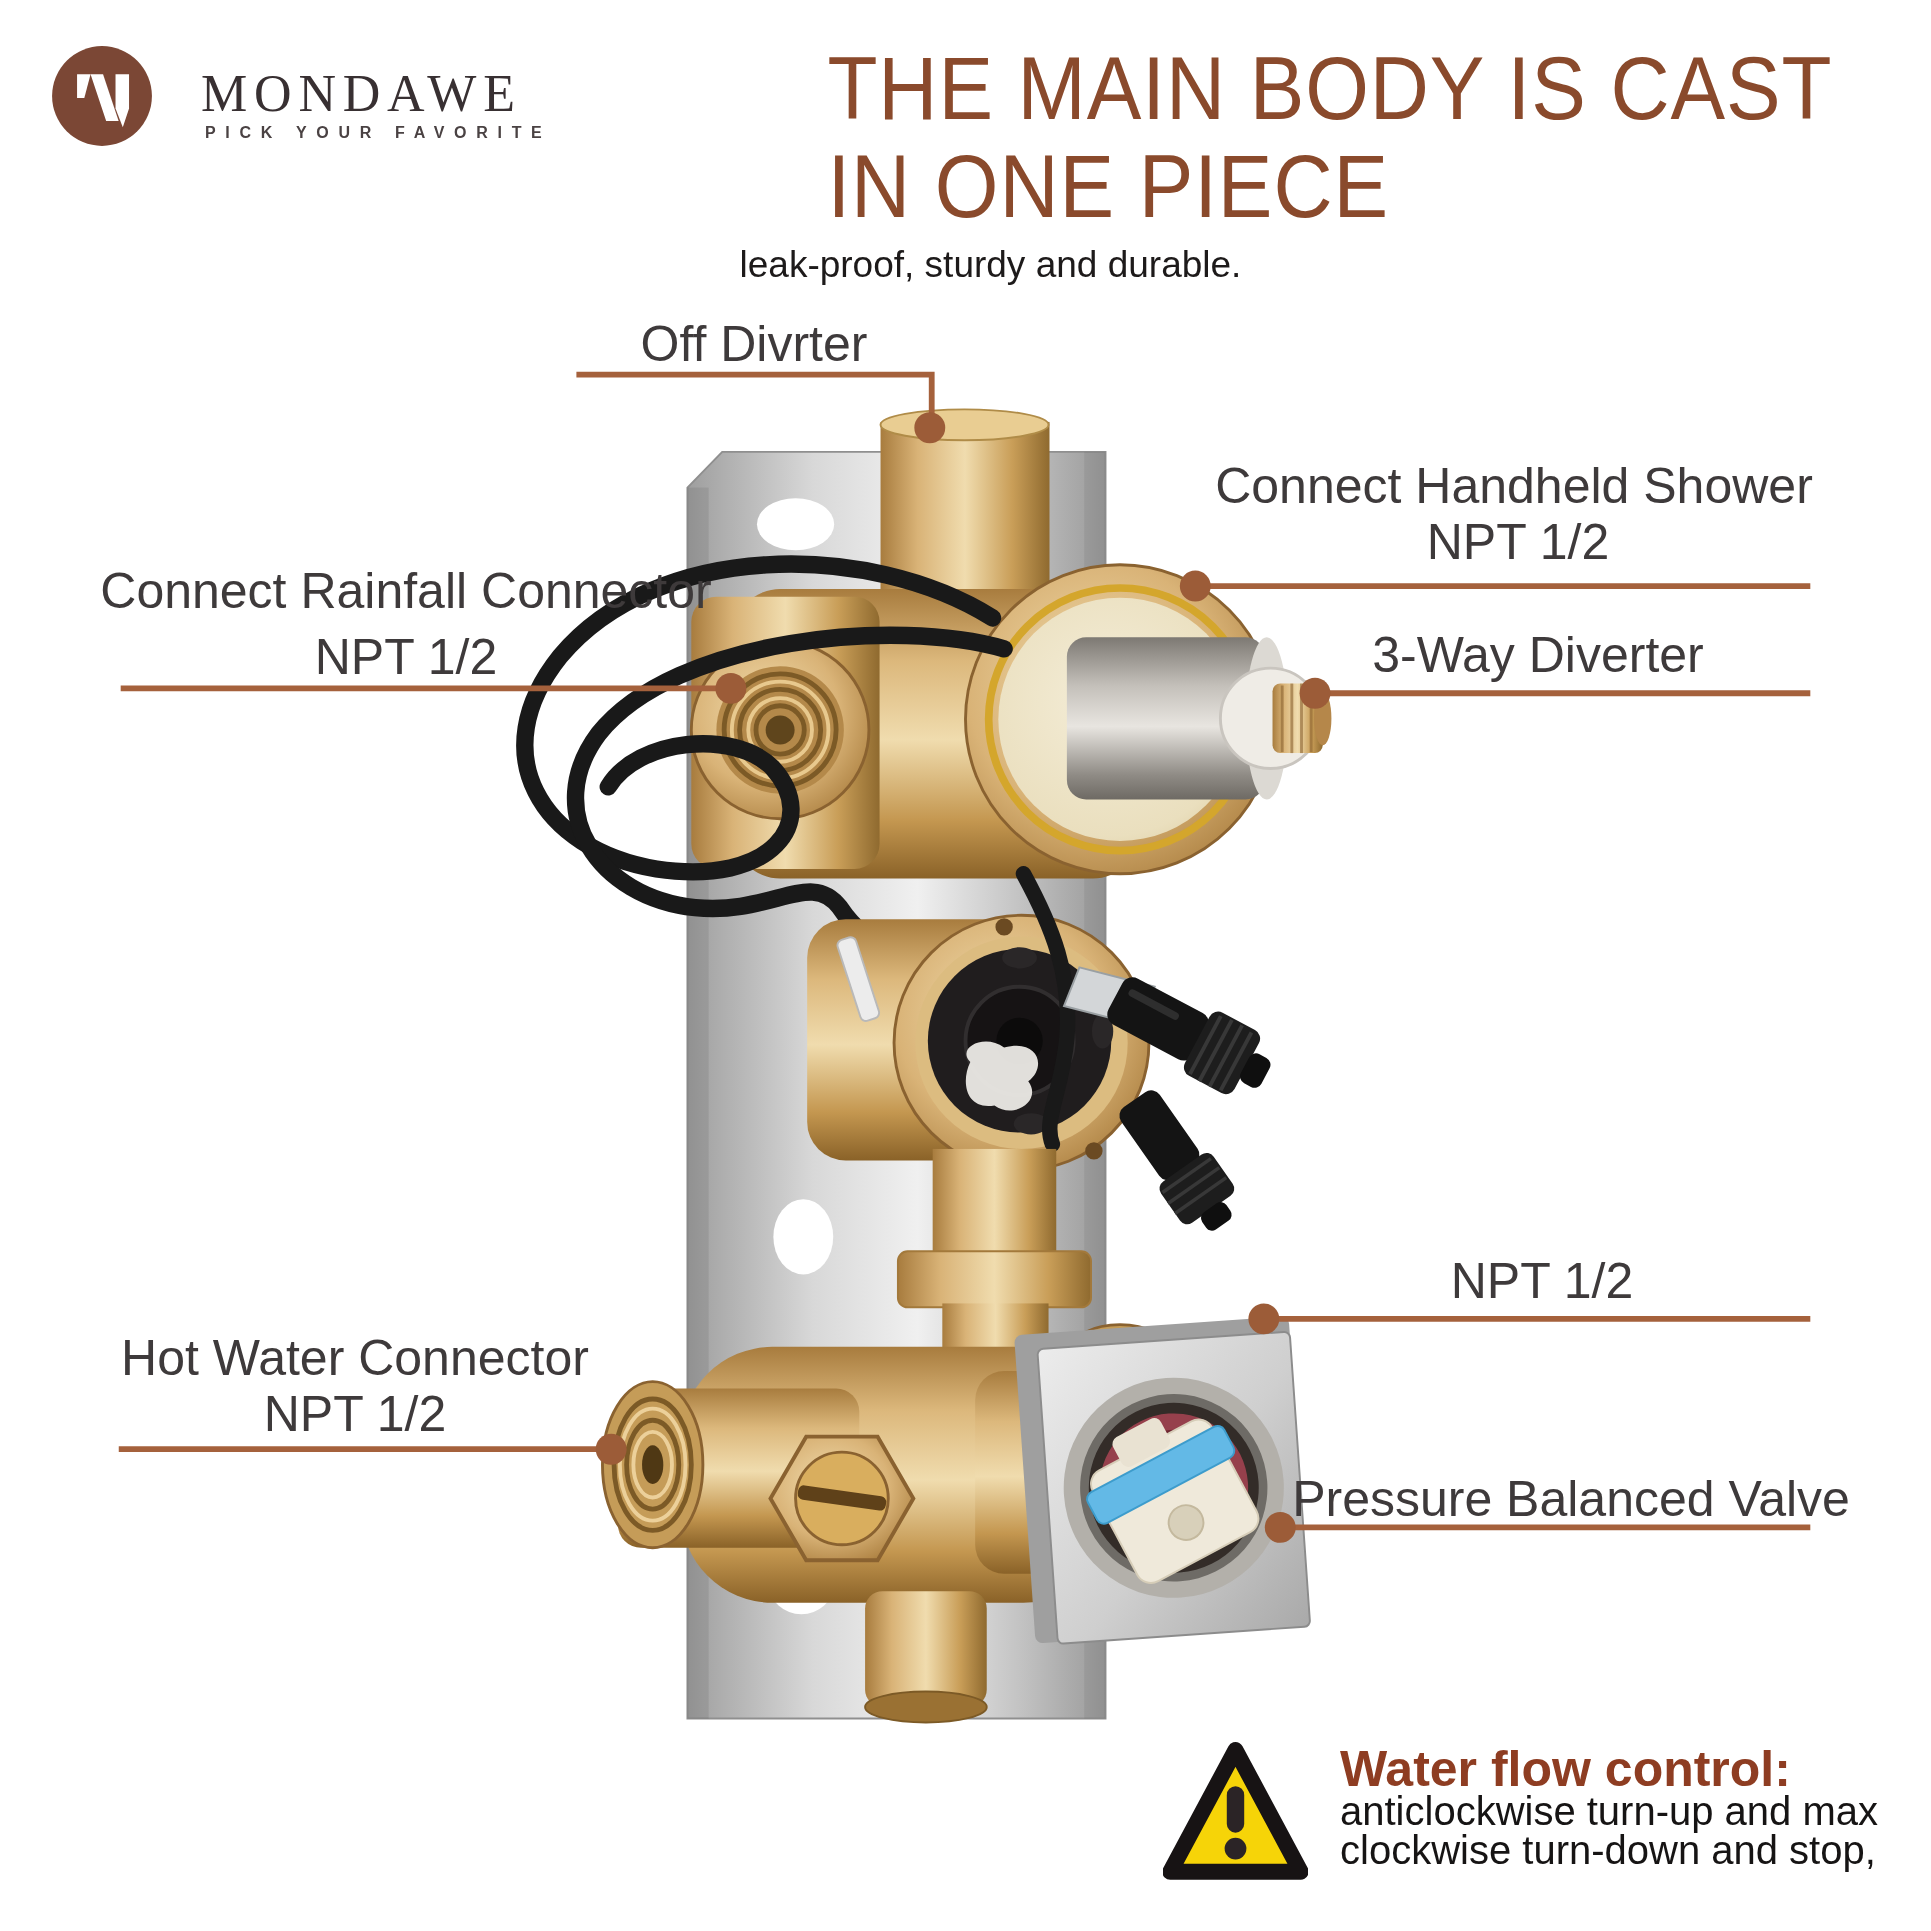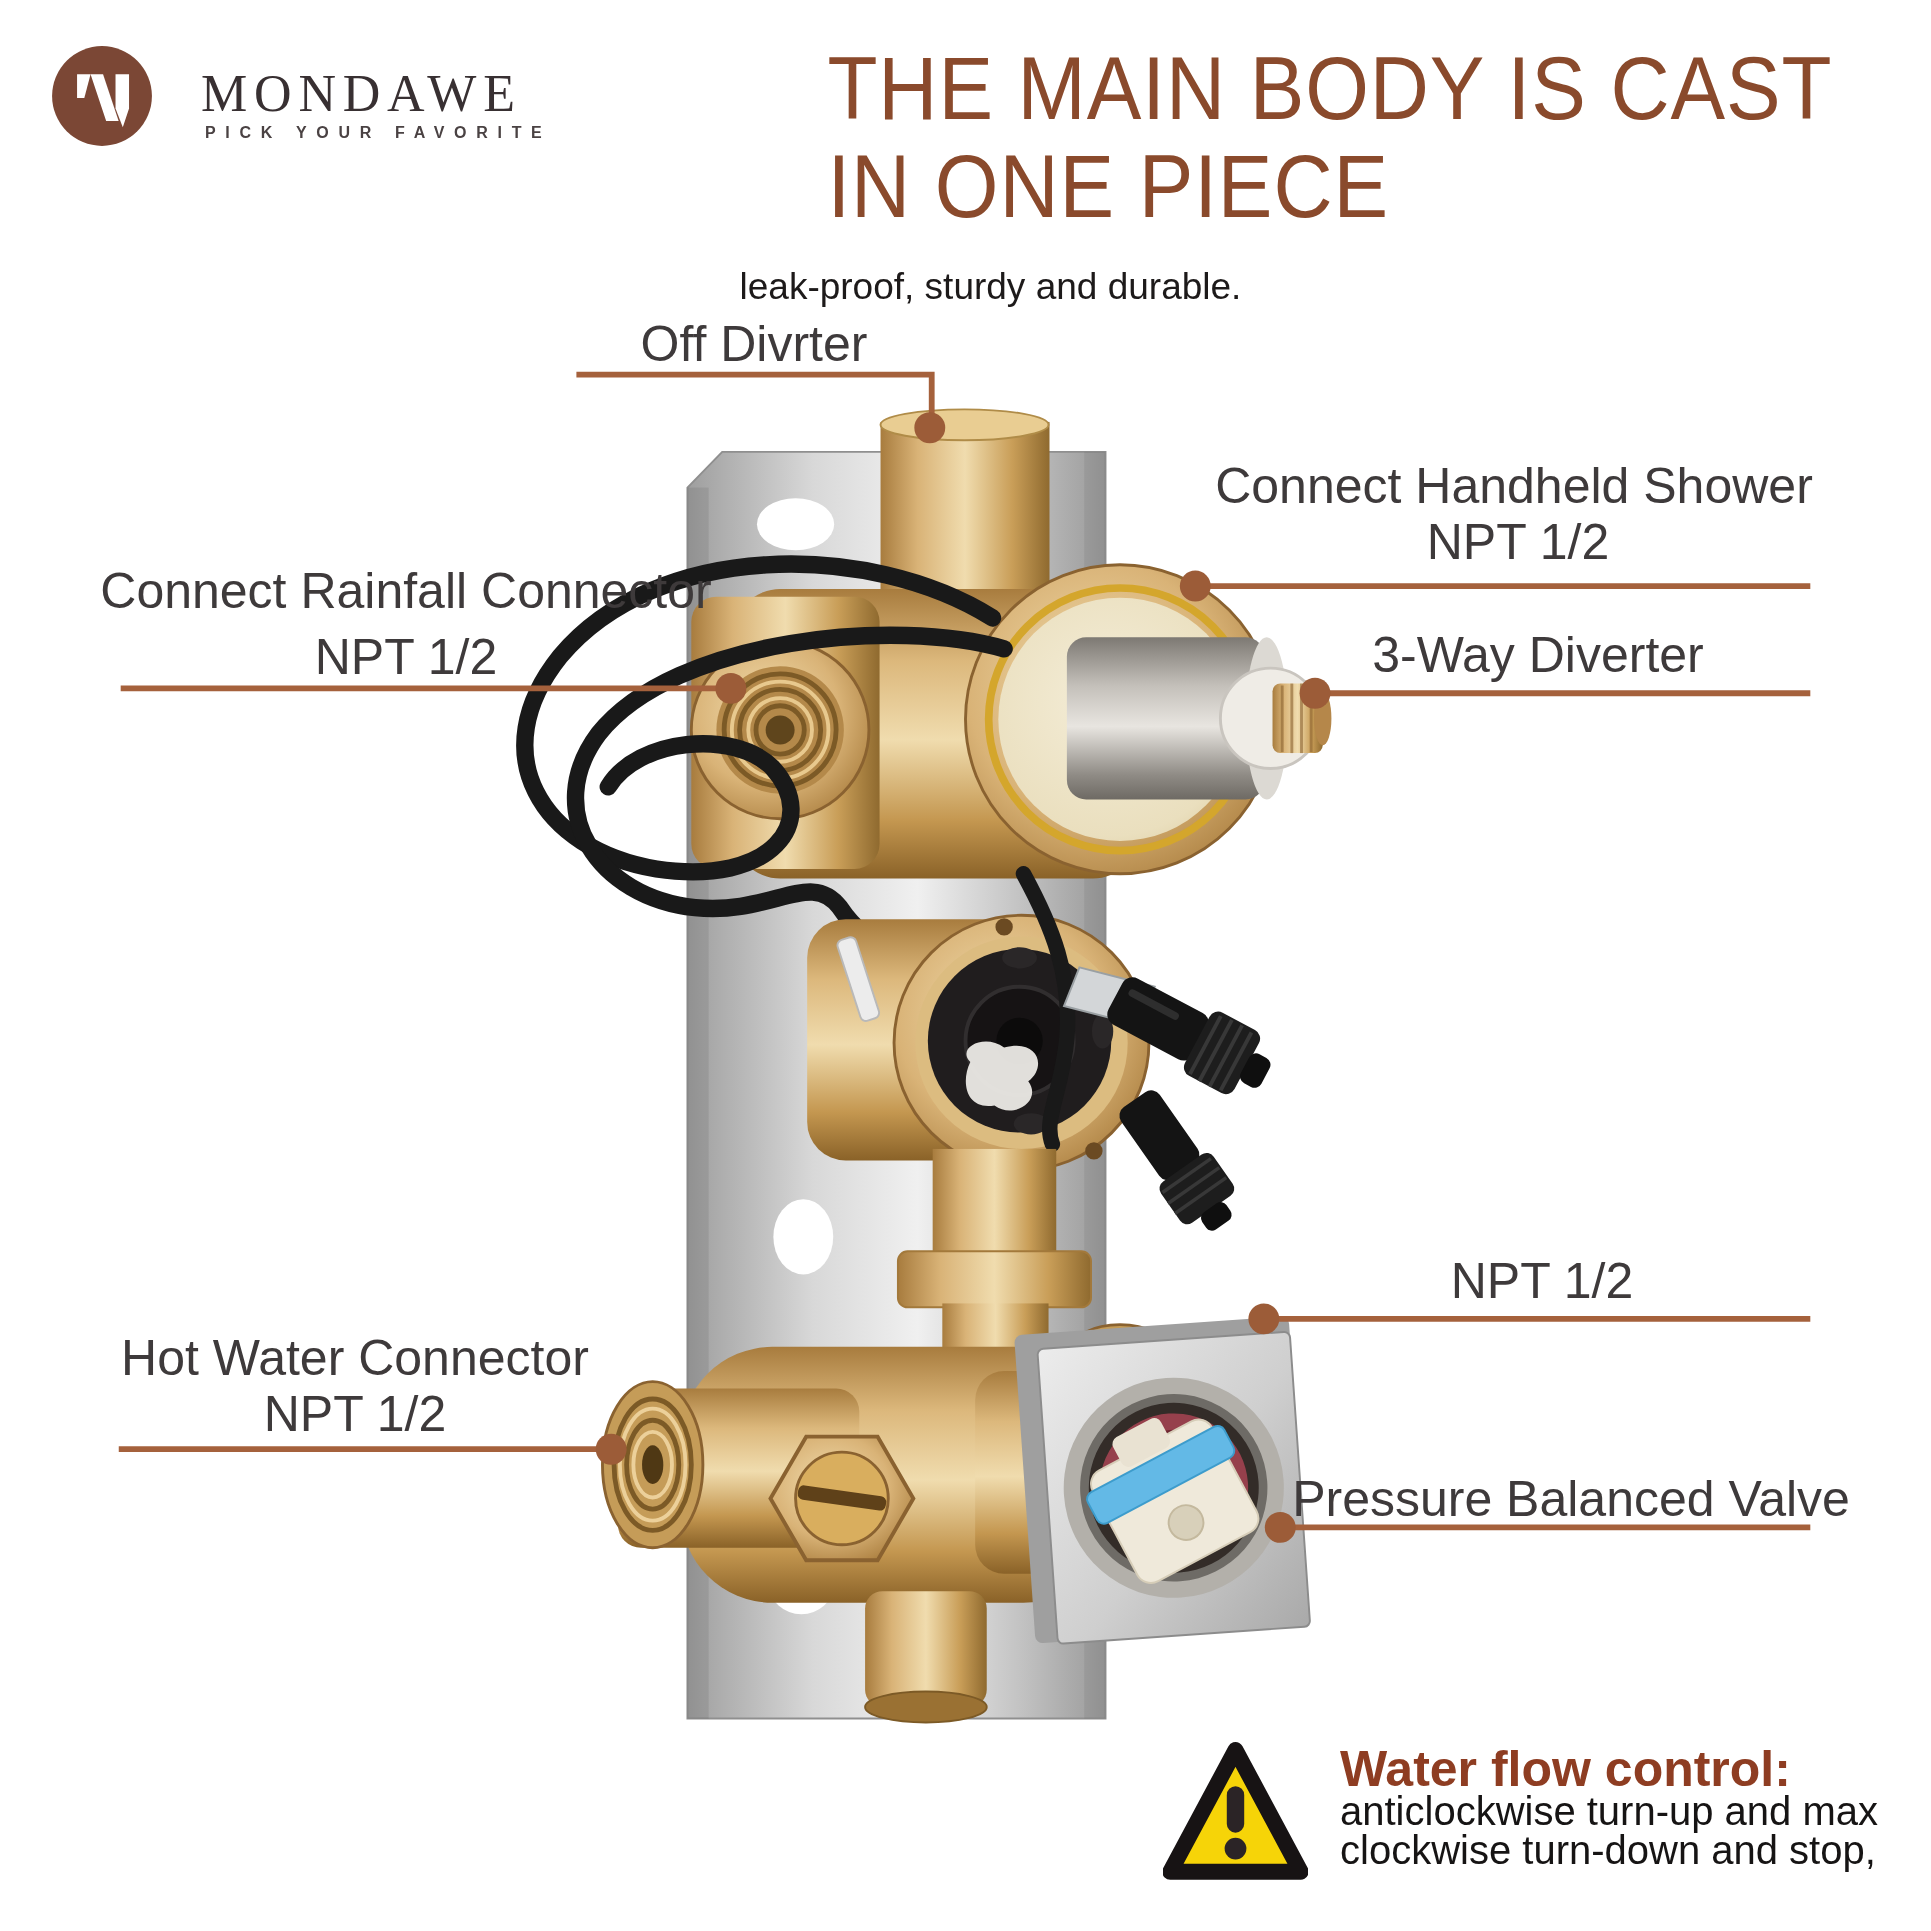--- a/index.html
+++ b/index.html
@@ -11,21 +11,21 @@
   
   .brand-name{position:absolute;left:201px;top:64px;font-family:"Liberation Serif", serif;
               font-size:52px;letter-spacing:6.8px;color:#383032;font-weight:500;}
   .brand-tagline{position:absolute;left:205px;top:124px;font-size:16px;letter-spacing:9.7px;
                  color:#4a4243;font-weight:bold;}
 
   
   .heading{position:absolute;right:99px;top:39px;text-align:left;color:#8a4a2c;}
   .heading-line{display:block;font-size:89px;line-height:98px;font-weight:normal;
                 transform:scaleX(.92);transform-origin:right center;white-space:nowrap;letter-spacing:1px;}
-  .heading-sub{margin-top:31px;font-size:37px;color:#1d1a1a;letter-spacing:0;}
+  .heading-sub{margin-top:9px;font-size:37px;color:#1d1a1a;letter-spacing:0;}
 
   
   .callout-label{position:absolute;transform:translate(-50%,-50%);white-space:nowrap;
                  font-size:50px;color:#3e3a3b;}
 
   
   .note-text{position:absolute;left:1340px;top:1746px;}
   .note-title{font-size:50px;line-height:46px;font-weight:bold;color:#8e3d22;}
   .note-line{font-size:40px;line-height:39px;color:#161414;}
 </style>

